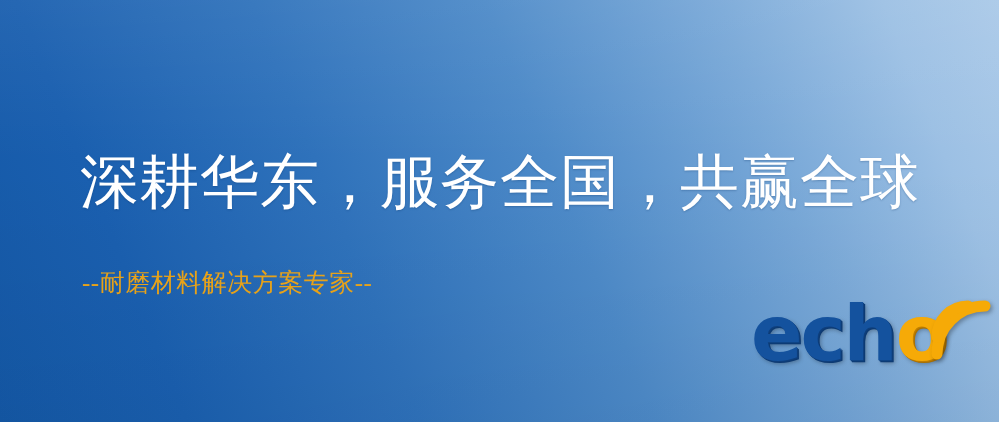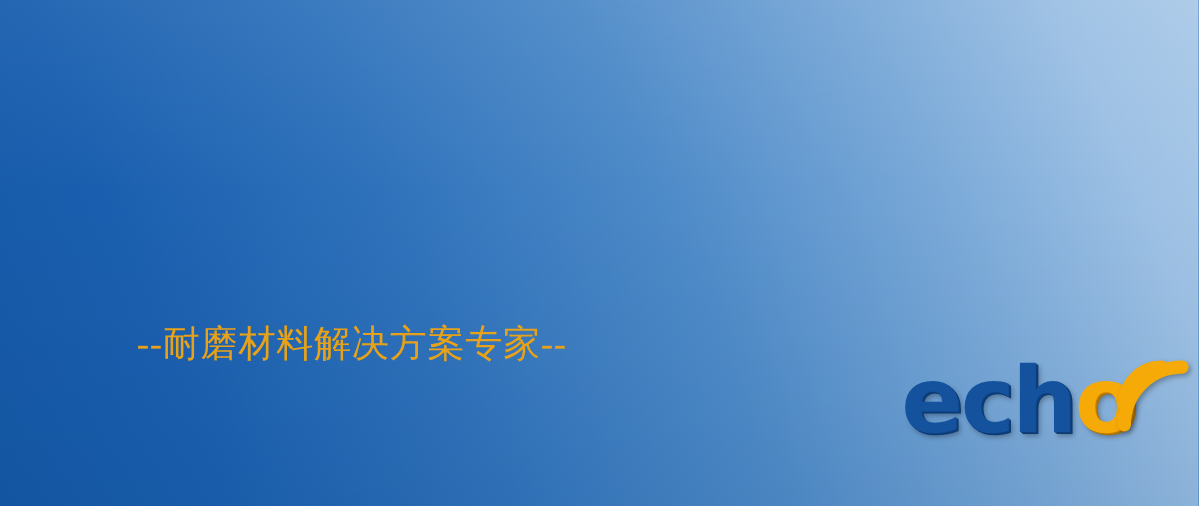--- a/index.html
+++ b/index.html
@@ -56,26 +56,25 @@
     white-space: nowrap;
     text-shadow: 0 1px 2px rgba(10,50,100,0.28);
   }
 
   
   #subheadline {
     position: absolute;
     left: 82px;
     top: 268px;
     font-family: "Liberation Serif", "DejaVu Serif", serif;
-    font-size: 31px;
+    font-size: 25px;
     line-height: 1.2;
     color: #e7a219;
     letter-spacing: 0.5px;
     white-space: nowrap;
-    margin-left: 32px;
   }
 
   
   #logo {
     position: absolute;
     left: 745px;
     top: 296px;
     width: 254px;
     height: 126px;
   }
@@ -138,20 +137,21 @@
     font-weight: normal;
   }
 </style>
 </head>
 <body>
 
 <div id="banner">
 
   <div id="banner-sheen"></div>
 
+  <div id="headline">深耕华东，服务全国，共赢全球</div>
 
   <div id="subheadline">--耐磨材料解决方案专家--</div>
 
   <div id="logo">
 
     <div id="logo-wordmark"><span>ech</span><span class="letter-o">o</span></div>
 
     <svg id="logo-arcs" viewBox="0 0 74 66">
       <path d="M 14 62 A 48 48 0 0 1 62 14" fill="none" stroke="#f6aa07" stroke-width="11" stroke-linecap="round"></path>
       <path d="M 33 64 A 31 31 0 0 1 64 33" fill="none" stroke="#f6aa07" stroke-width="11" stroke-linecap="round" transform="translate(-19,-19)"></path>

